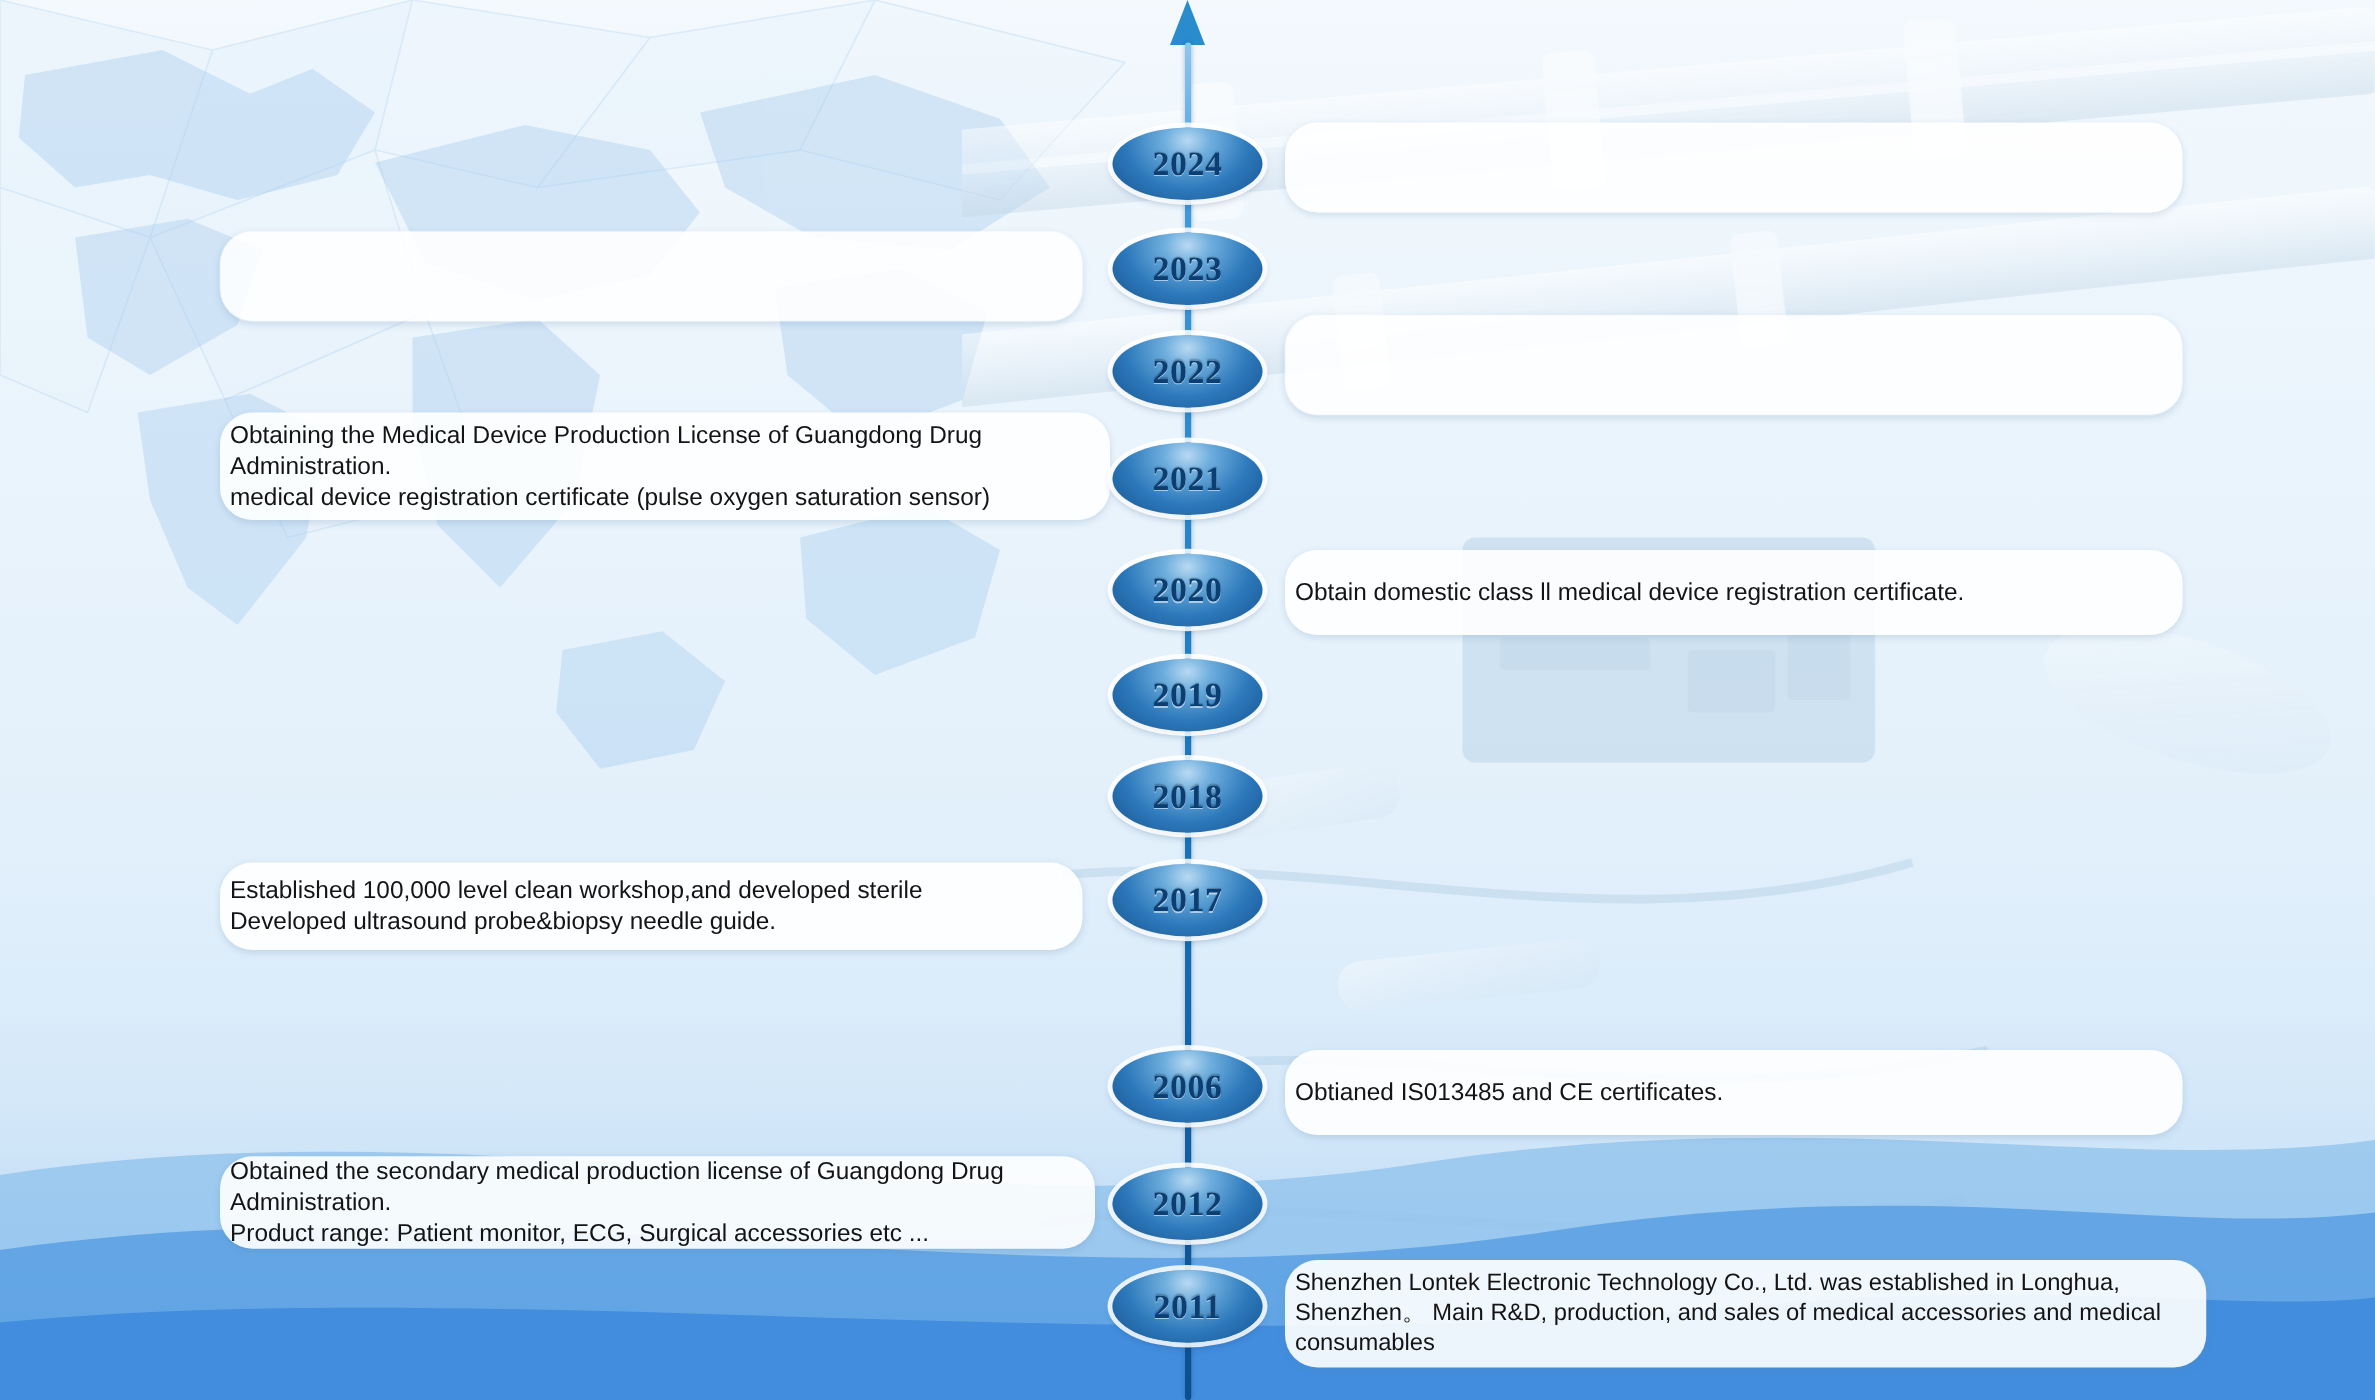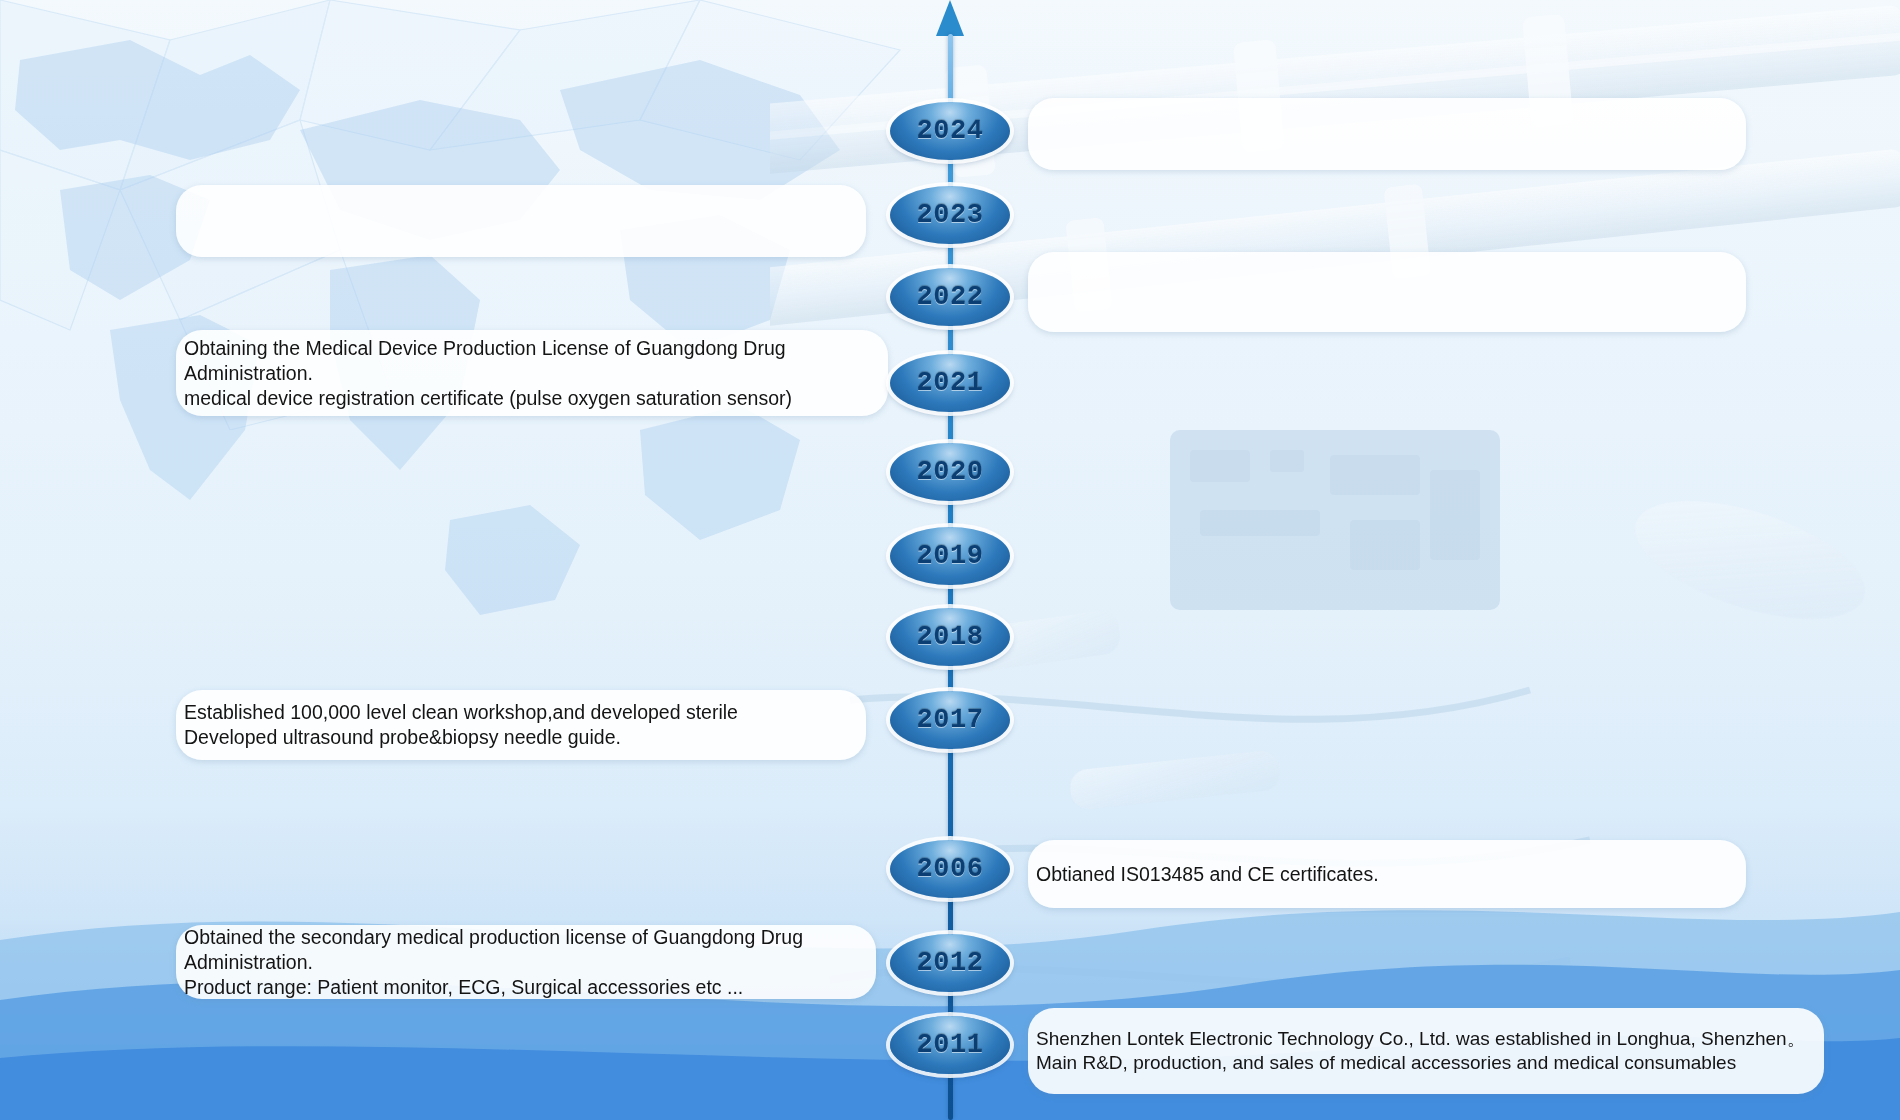--- a/index.html
+++ b/index.html
@@ -102,21 +102,21 @@
       radial-gradient(ellipse at 50% 18%, #b9d9f2 0%, #6eaedd 22%, #2d79bb 58%, #16538f 100%);
     box-shadow:
       0 0 0 4px rgba(255,255,255,.85),
       0 3px 7px rgba(14,60,110,.40);
     display: flex;
     align-items: center;
     justify-content: center;
     z-index: 5;
   }
   .year-pill span {
-    font-family: Liberation Mono, monospace;
+    font-family: Liberation Serif, serif;
     font-weight: bold;
     font-size: 27px;
     letter-spacing: .5px;
     color: #0b3f74;
     text-shadow:
       0 1px 0 rgba(255,255,255,.55),
       0 -1px 1px rgba(0,0,0,.25);
   }
 
   
@@ -256,20 +256,23 @@
   </div>
 
   <div class="card left" style="left:176px; top:330px; width:712px; height:86px;">
     <div class="card-text">Obtaining the Medical Device Production License of Guangdong Drug Administration.
 medical device registration certificate (pulse oxygen saturation sensor)</div>
   </div>
   <div class="year-pill" style="top:354px;justify-content:center;">
     <span>2021</span>
   </div>
 
+  <div class="card" style="left:1028px; top:440px; width:718px; height:68px;">
+    <div class="card-text">Obtain  domestic  class  ll medical device registration  certificate.</div>
+  </div>
   <div class="year-pill" style="top:443px;justify-content:center;">
     <span>2020</span>
   </div>
 
   <div class="year-pill" style="top:527px;">
     <span>2019</span>
   </div>
 
   <div class="year-pill" style="top:608px;">
     <span>2018</span>
@@ -291,20 +294,20 @@
   </div>
 
   <div class="card left" style="left:176px; top:925px; width:700px; height:74px;">
     <div class="card-text">Obtained the secondary medical production license of Guangdong Drug Administration.
 Product  range: Patient  monitor, ECG, Surgical accessories etc ...</div>
   </div>
   <div class="year-pill" style="top:934px;">
     <span>2012</span>
   </div>
 
-  <div class="card" style="left:1028px; top:1008px; width:796px; height:86px;">
+  <div class="card" style="left:1028px; top:1008px; width:737px; height:86px;">
     <div class="card-text" style="font-size:19px; line-height:24px;">Shenzhen Lontek Electronic Technology Co., Ltd. was established in Longhua, Shenzhen。 Main R&amp;D, production, and sales of medical accessories and medical consumables</div>
   </div>
   <div class="year-pill" style="top:1016px;">
     <span>2011</span>
   </div>
 
 </div>
 
 </body></html>

